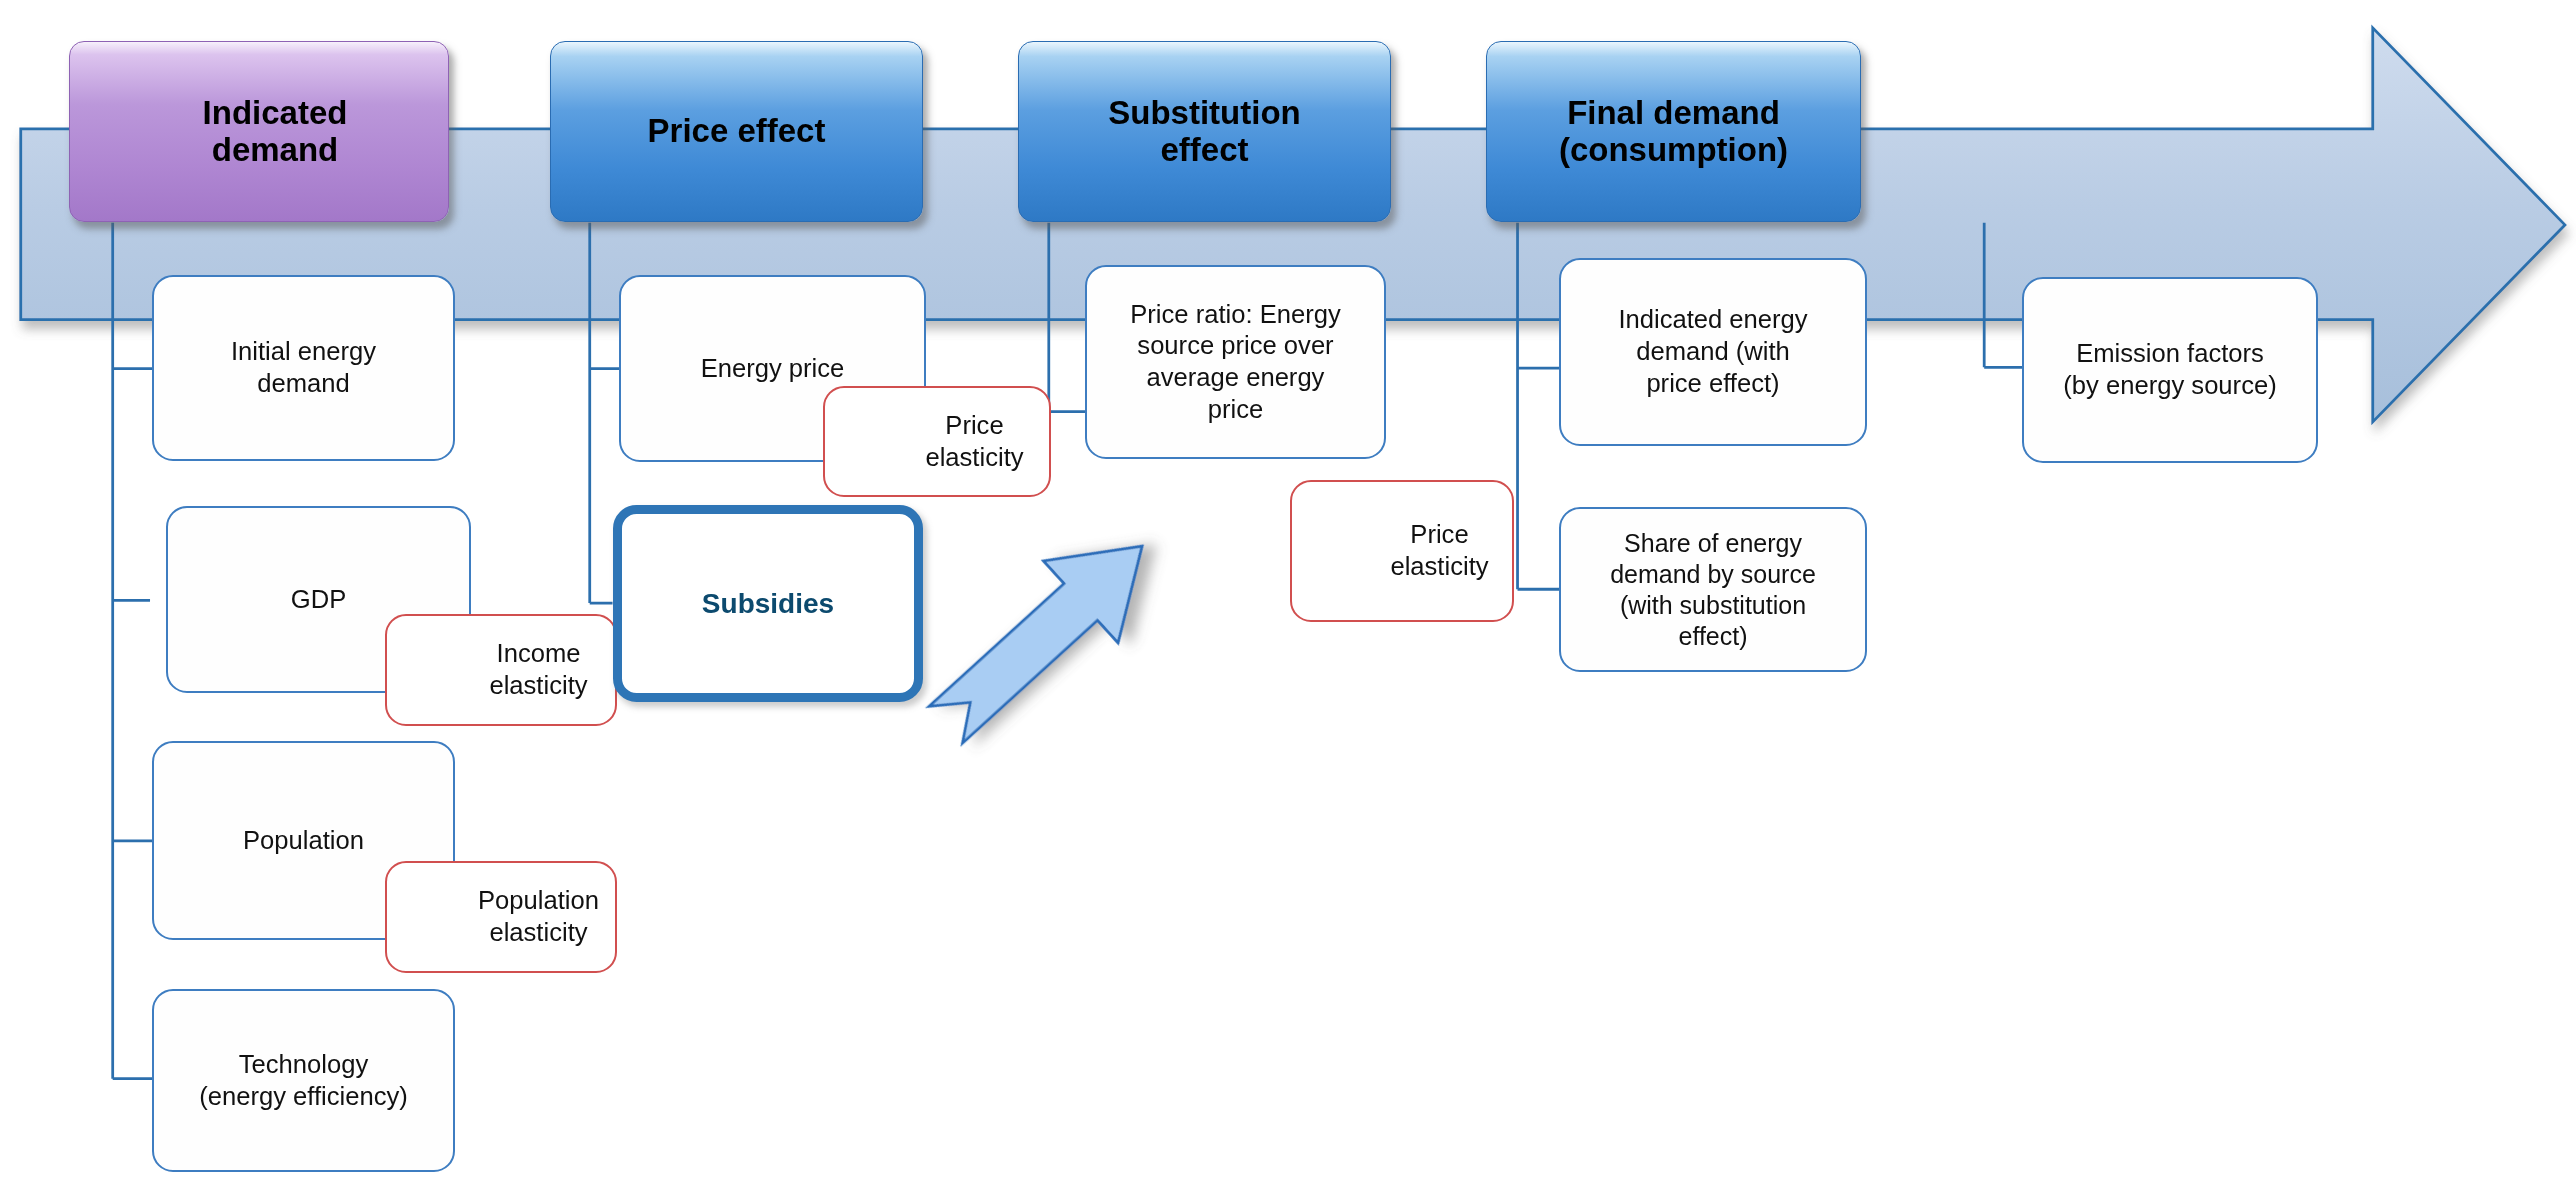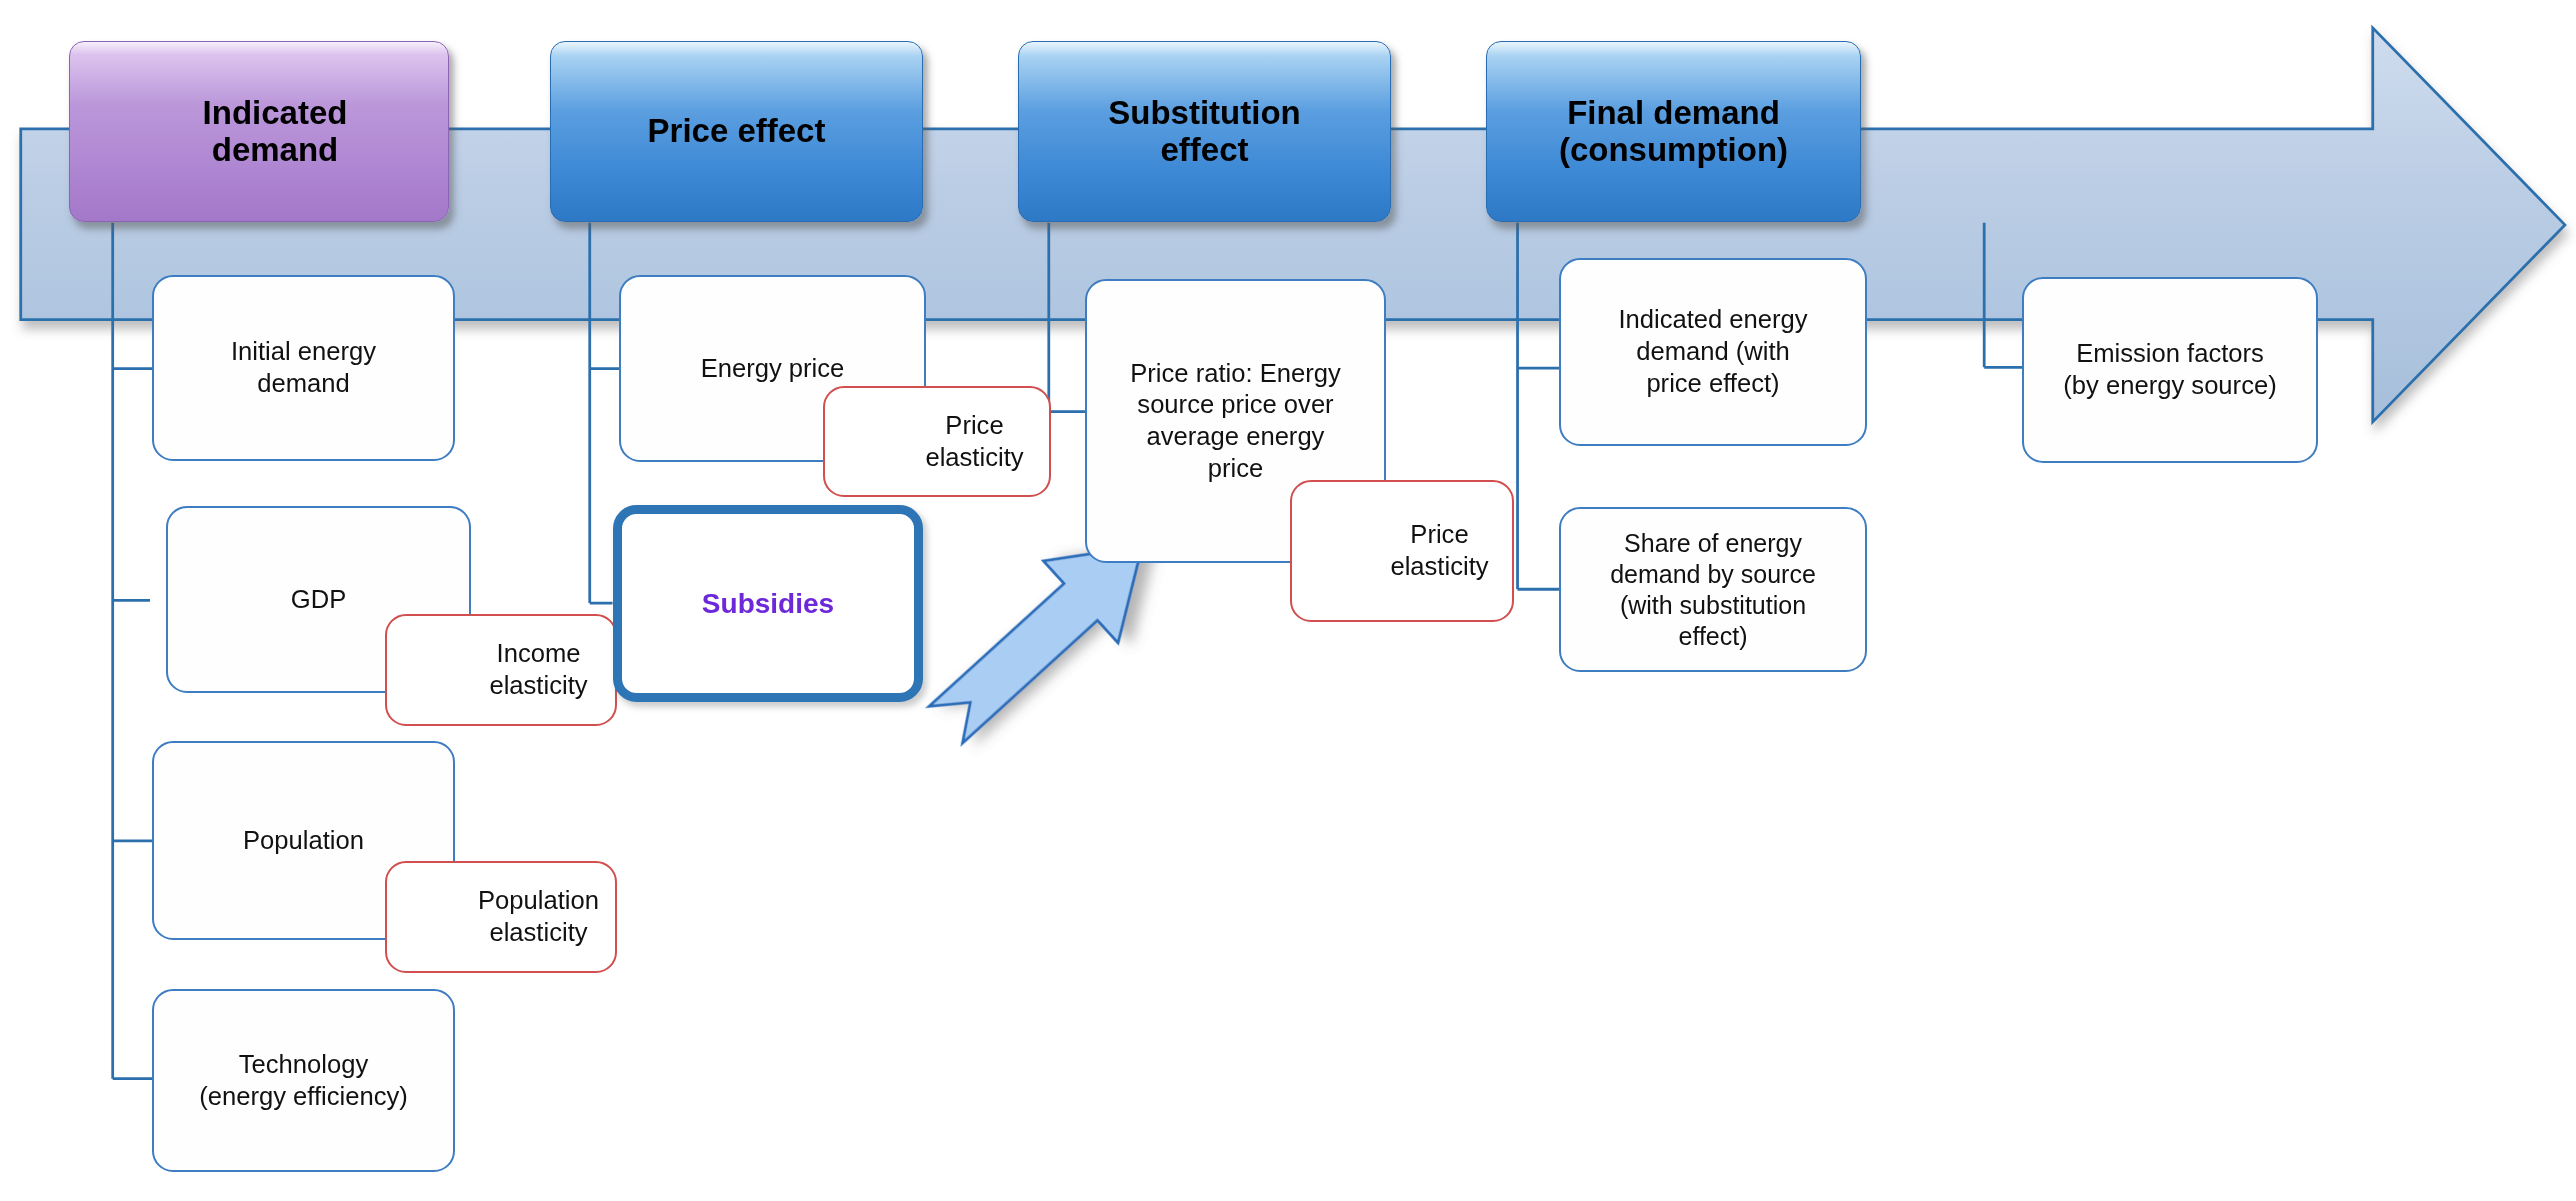--- a/index.html
+++ b/index.html
@@ -37,21 +37,21 @@
     font-size:25.6px;color:#111;line-height:1.24;z-index:2;
   }
   .redbox{
     background:#ffffff;border:2.1px solid #d14f4f;border-radius:21px;
     font-size:25.6px;color:#111;line-height:1.24;z-index:4;
     justify-content:flex-start;padding-left:75px;text-align:center;
   }
   .redbox .inner{width:100%;text-align:center;white-space:pre-line;}
   .subsidies{
     background:#ffffff;border:9.7px solid #2e75b6;border-radius:23.5px;
-    font-size:28px;font-weight:700;color:#6d28d9;z-index:5;
+    font-size:28px;font-weight:700;color:#0c4a6e;z-index:5;
     box-shadow:3.5px 4.8px 6.2px rgba(110,110,110,0.35);
   }
 </style>
 </head>
 <body>
 
 <div class="canvas">
 
   <svg class="layer" width="2576" height="1202" viewBox="0 0 3726 1738">
     <defs>
@@ -110,21 +110,21 @@
 elasticity</span></div>
   <div class="box whitebox" style="left:619px;top:275px;width:307px;height:187px;">Energy price</div>
 
   <div class="box whitebox" style="left:152px;top:989px;width:303px;height:183px;">Technology
 (energy efficiency)</div>
   <div class="box redbox" style="left:823px;top:386px;width:228px;height:111px;">
        <span class="inner">Price
 elasticity</span></div>
   <div class="box subsidies" style="left:613px;top:505px;width:310px;height:197px;">Subsidies</div>
 
-  <div class="box whitebox" style="left:1085px;top:279px;width:301px;height:284px;">Price ratio: Energy
+  <div class="box whitebox" style="left:1085px;top:265px;width:301px;height:194px;">Price ratio: Energy
 source price over
 average energy
 price</div>
   <div class="box redbox" style="left:1290px;top:480px;width:224px;height:142px;">
        <span class="inner">Price
 elasticity</span></div>
 
   <div class="box whitebox" style="left:1559px;top:258px;width:308px;height:188px;">Indicated energy
 demand (with
 price effect)</div>

